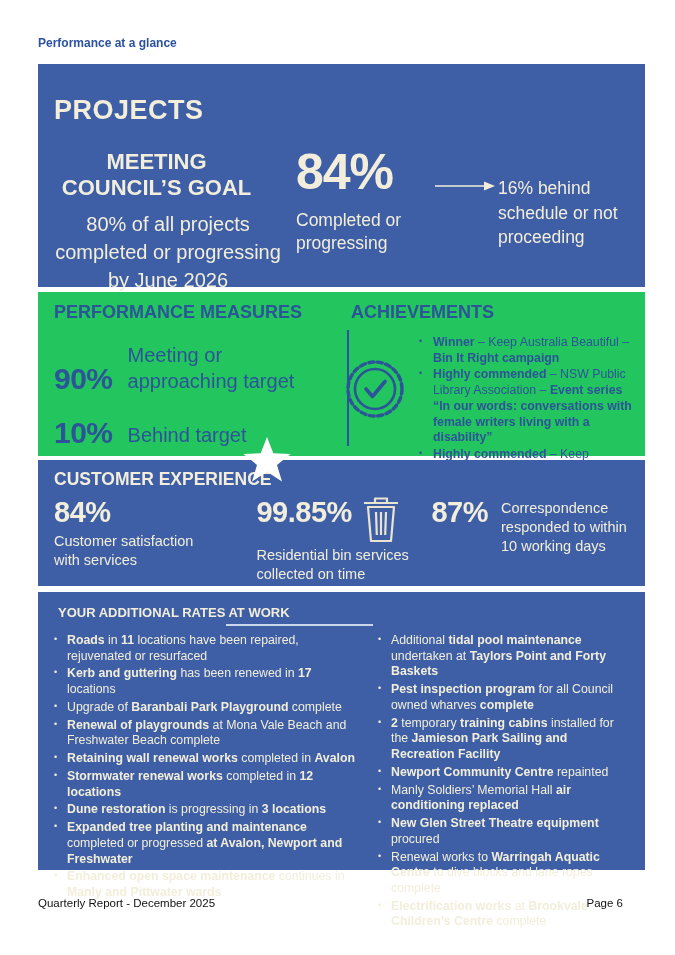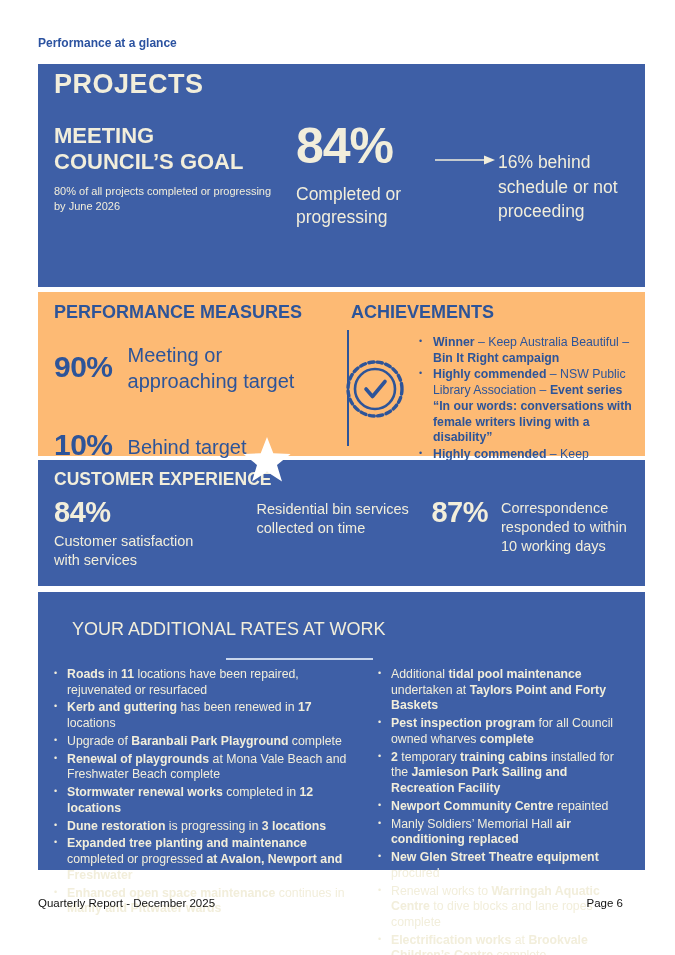--- a/index.html
+++ b/index.html
@@ -12,42 +12,42 @@
   }
   .page-heading {
     position: absolute; left: 38px; top: 36px;
     font-size: 12px; font-weight: bold; color: #2b52a0;
   }
   .box {
     position: absolute; left: 38px; width: 607px;
     background: #3e5fa6; color: #f2eedb;
   }
   
-  .box-projects { top: 64px; height: 223px; padding: 5px 16px 0 16px; }
+  .box-projects { top: 64px; height: 223px; padding: 31px 16px 0 16px; }
   .projects-title { font-size: 27px; font-weight: bold; margin: 0; letter-spacing: 0.5px; }
   .projects-row { display: flex; margin-top: 23px; }
-  .proj-col1 { width: 242px; }
+  .proj-col1 { width: 242px; text-align: center; }
   .goal-heading { font-size: 22px; font-weight: bold; line-height: 1.18; margin: 0; width: 205px; }
-  .goal-text { font-size: 11px; line-height: 1.4; margin-top: 9px; width: 228px; }
+  .goal-text { font-size: 20px; line-height: 1.4; margin-top: 9px; width: 228px; }
   .proj-col2 { width: 138px; }
   .big-stat-value { font-size: 50px; font-weight: bold; line-height: 0.95; letter-spacing: -1px; }
   .big-stat-label { font-size: 17.5px; line-height: 1.35; margin-top: 12px; }
   .proj-arrow { width: 64px; padding-top: 30px; flex-shrink: 0; }
   .proj-col3 { flex: 1; padding-top: 12px; }
   .breakdown-list { list-style: none; margin: 0; padding: 0; font-size: 13px; line-height: 1.4; }
   .breakdown-list li { position: relative; padding-left: 10px; }
   .breakdown-list li::before { content: "•"; position: absolute; left: 0; top: 1px; font-size: 9px; }
   .behind-text { font-size: 17.5px; line-height: 1.4; margin-top: 15px; }
   
-  .box-measures { top: 292px; height: 164px; background: #fdba74; color: #2d5499; display: flex; }
+  .box-measures { top: 292px; height: 164px; background: #22c55e; color: #2d5499; display: flex; }
   .measures-left { width: 310px; padding: 10px 0 0 16px; }
   .section-title-blue { font-size: 18px; font-weight: bold; margin: 0; }
-  .measure-stat { display: flex; gap: 15px; align-items: center; }
+  .measure-stat { display: flex; gap: 15px; align-items: flex-end; }
   .measure-stat.first { margin-top: 16px; }
-  .measure-stat.second { margin-top: 36px; }
+  .measure-stat.second { margin-top: 24px; }
   .measure-value { font-size: 30px; font-weight: bold; line-height: 1; letter-spacing: -0.5px; }
   .measure-label { font-size: 20px; line-height: 1.3; width: 180px; margin-top: 3px; }
   .measures-divider { position: absolute; left: 309px; top: 38px; width: 2px; height: 116px; background: #2d5499; }
   .measures-right { flex: 1; padding: 10px 6px 0 16px; }
   .ach-title { font-size: 18px; font-weight: bold; margin: 0 0 0 10px; }
   .ach-row { display: flex; margin-top: 12px; }
   .badge-wrap { width: 76px; flex-shrink: 0; padding-top: 22px; padding-left: 2px; }
   .ach-list { list-style: none; margin: 0; padding: 0; font-size: 12.3px; line-height: 1.28; width: 222px; }
   .ach-list li { position: relative; padding-left: 16px; margin-bottom: 1px; }
   .ach-list li::before { content: "•"; position: absolute; left: 2px; top: 1px; font-size: 9px; }
@@ -60,21 +60,21 @@
   .cust-stat2 { width: 200px; }
   .cust-stat3 { flex: 1; display: flex; gap: 13px; }
   .cust-value { font-size: 29px; font-weight: bold; line-height: 1.1; letter-spacing: -0.5px; }
   .cust-label { font-size: 14.5px; line-height: 1.32; margin-top: 3px; }
   .cust-stat1 .cust-label { width: 165px; }
   .cust-stat2 .cust-label { width: 175px; }
   .cust-stat3 .cust-label { width: 128px; margin-top: 2px; }
   .value-icon-row { display: flex; align-items: flex-start; gap: 10px; }
   
   .box-rates { top: 592px; height: 278px; padding: 9px 16px 0 16px; }
-  .rates-title { font-size: 18px; font-weight: normal; margin: 18px; }
+  .rates-title { font-size: 13px; font-weight: bold; margin: 4px; }
   .rates-underline { width: 147px; height: 2px; background: #c9d6ec; margin: 3px 0 7px 172px; }
   .rates-cols { display: flex; gap: 16px; }
   .rates-col-left { width: 308px; flex-shrink: 0; }
   .rates-col-right { flex: 1; }
   .rates-list { list-style: none; margin: 0; padding: 0; font-size: 12.3px; line-height: 1.28; }
   .rates-list li { position: relative; padding-left: 13px; margin-bottom: 2px; }
   .rates-list li::before { content: "•"; position: absolute; left: 0; top: 1px; font-size: 9px; }
   
   .footer-left { position: absolute; left: 38px; top: 897px; font-size: 11.5px; color: #111; }
   .footer-right { position: absolute; right: 52px; top: 897px; font-size: 11.5px; color: #111; }
@@ -147,38 +147,52 @@
     <svg width="50" height="48" viewBox="0 0 50 48">
       <polygon points="25,1 31.3,17.3 48.6,18 35,28.9 40,45.6 25,35.8 10,45.6 15,28.9 1.4,18 18.7,17.3" fill="#ffffff"></polygon>
     </svg>
   </div>
   <div class="customer-row">
     <div class="cust-stat1">
       <div class="cust-value">84%</div>
       <div class="cust-label">Customer satisfaction with services</div>
     </div>
     <div class="cust-stat2">
+      <div class="value-icon-row">
+        <div class="cust-value">99.85%</div>
+        <div>
+          <svg width="38" height="46" viewBox="0 0 38 46" fill="none" stroke="#e8e4d0" stroke-width="2.2">
+            <path d="M13 5 L13 1.5 L25 1.5 L25 5" stroke-linejoin="round"></path>
+            <line x1="2" y1="6" x2="36" y2="6"></line>
+            <path d="M6 10 L9 44 L29 44 L32 10 Z" stroke-linejoin="round"></path>
+            <line x1="14" y1="15" x2="14.8" y2="38"></line>
+            <line x1="19" y1="15" x2="19" y2="38"></line>
+            <line x1="24" y1="15" x2="23.2" y2="38"></line>
+          </svg>
+        </div>
+      </div>
       <div class="cust-label">Residential bin services collected on time</div>
     </div>
     <div class="cust-stat3">
       <div class="cust-value">87%</div>
       <div class="cust-label">Correspondence responded to within 10 working days</div>
     </div>
   </div>
 </section>
 
 <section class="box box-rates">
   <h3 class="rates-title">YOUR ADDITIONAL RATES AT WORK</h3>
   <div class="rates-underline"></div>
   <div class="rates-cols">
     <ul class="rates-list rates-col-left">
         <li><b>Roads</b> in <b>11</b> locations have been repaired, rejuvenated or resurfaced</li>
         <li><b>Kerb and guttering</b> has been renewed in <b>17</b> locations</li>
         <li>Upgrade of <b>Baranbali Park Playground</b> complete</li>
         <li><b>Renewal of playgrounds</b> at Mona Vale Beach and Freshwater Beach complete</li>
+        <li><b>Retaining wall renewal works</b> completed in <b>Avalon</b></li>
         <li><b>Stormwater renewal works</b> completed in <b>12 locations</b></li>
         <li><b>Dune restoration</b> is progressing in <b>3 locations</b></li>
         <li><b>Expanded tree planting and maintenance</b> completed or progressed <b>at Avalon, Newport and Freshwater</b></li>
         <li><b>Enhanced open space maintenance</b> continues in <b>Manly and Pittwater wards</b></li>
       </ul>
     <ul class="rates-list rates-col-right">
         <li>Additional <b>tidal pool maintenance</b> undertaken at <b>Taylors Point and Forty Baskets</b></li>
         <li><b>Pest inspection program</b> for all Council owned wharves <b>complete</b></li>
         <li><b>2</b> temporary <b>training cabins</b> installed for the <b>Jamieson Park Sailing and Recreation Facility</b></li>
         <li><b>Newport Community Centre</b> repainted</li>

